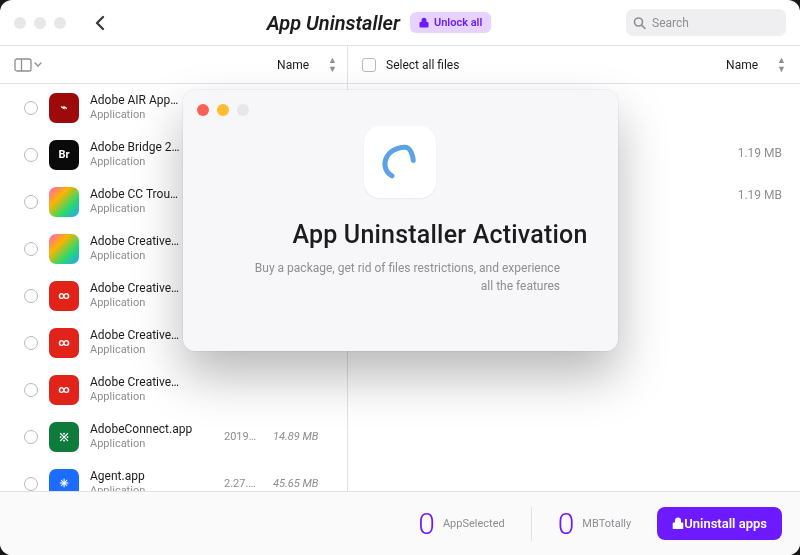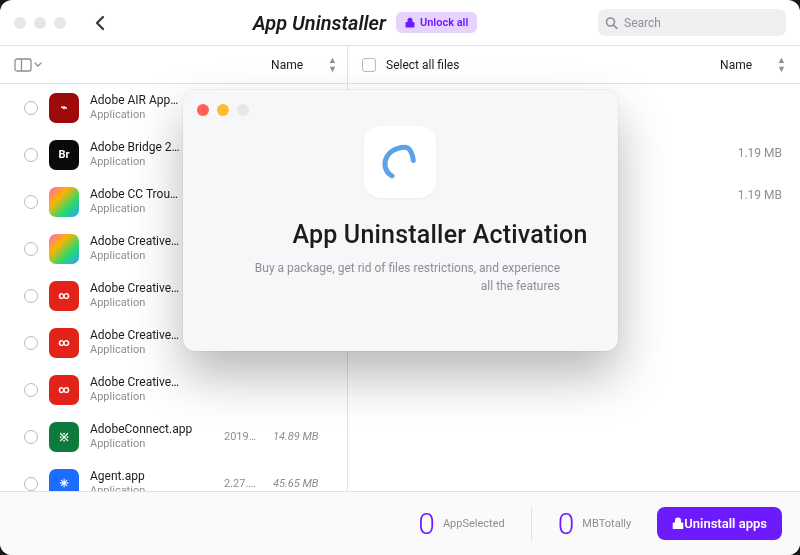--- a/index.html
+++ b/index.html
@@ -20,30 +20,30 @@
   .titlebar{height:46px;display:flex;align-items:center;padding:0 14px;border-bottom:1px solid var(--border);}
   .traffic{display:flex;gap:8px;margin-right:24px;}
   .traffic .dot{width:12px;height:12px;border-radius:50%;}
   .traffic .dot.red{background:#E7E7E8;}
   .traffic .dot.yel{background:#E7E7E8;}
   .traffic .dot.grn{background:#E7E7E8;}
   .back-btn{width:18px;height:18px;display:flex;align-items:center;justify-content:center;color:#3C3C43;font-size:18px;font-weight:600;margin-right:24px;cursor:pointer;}
   .title-area{flex:1;display:flex;justify-content:center;align-items:center;gap:10px;}
   .title-text{font-size:20px;font-weight:600;color:var(--text);font-style:italic;}
   .unlock-pill{display:flex;align-items:center;gap:5px;background:var(--accent-light);color:var(--accent);font-size:11px;font-weight:600;padding:4px 9px;border-radius:6px;cursor:pointer;}
-  .search-wrap{width:188px;position:relative;text-decoration:underline;}
+  .search-wrap{width:160px;position:relative;text-decoration:underline;}
   .search-input{width:100%;height:27px;border-radius:7px;border:none;background:#EFEFF1;padding:0 8px 0 26px;font-size:12px;color:var(--text);}
   .search-input::placeholder{color:var(--text-sec);}
   .search-icon{position:absolute;left:7px;top:50%;transform:translateY(-50%);color:var(--text-sec);}
   
   .toolbar{height:38px;display:flex;border-bottom:1px solid var(--border);font-size:12px;color:var(--text);}
   .toolbar-left{flex:0 0 348px;display:flex;align-items:center;border-right:1px solid var(--border);padding:0 10px 0 14px;}
   .view-switch{display:flex;align-items:center;gap:2px;color:var(--text-sec);cursor:pointer;}
   .flex-spacer{flex:1;}
-  .col-sort{display:flex;align-items:center;gap:25px;color:var(--text);cursor:pointer;text-align:center;}
+  .col-sort{display:flex;align-items:center;gap:19px;color:var(--text);cursor:pointer;text-align:center;}
   .sort-caret{color:var(--text-sec);font-size:9px;line-height:1;}
   .toolbar-right{flex:1;display:flex;align-items:center;padding:0 14px;}
   .sel-all{display:flex;align-items:center;gap:10px;color:var(--text);cursor:pointer;}
   .chk{width:14px;height:14px;border:1.5px solid var(--text-ter);border-radius:3px;background:#fff;}
   .chk.round{border-radius:50%;}
   .col-sort.right{margin-left:auto;}
   
   .body{flex:1;display:flex;overflow:hidden;}
   .left-pane{flex:0 0 348px;border-right:1px solid var(--border);overflow:hidden;display:flex;flex-direction:column;}
   .app-list{flex:1;overflow:hidden;}

